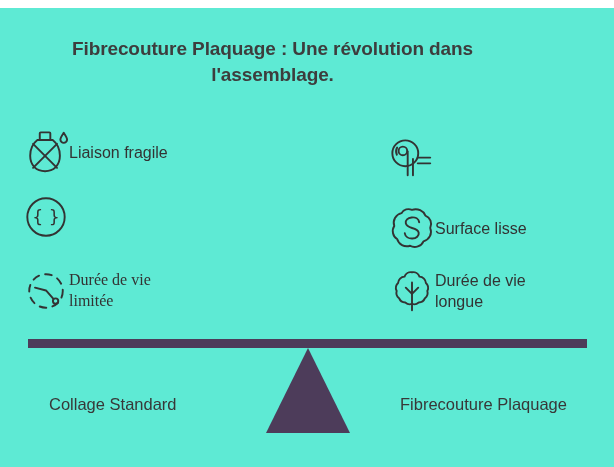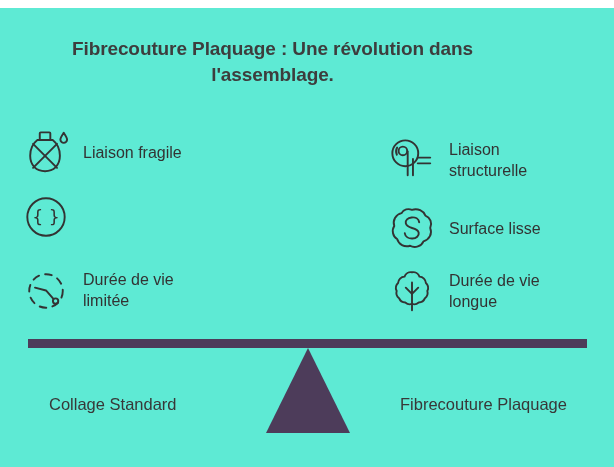--- a/index.html
+++ b/index.html
@@ -17,21 +17,20 @@
     text-align:center;
     font-size:19px;line-height:26px;
     font-weight:bold;
     color:#3d3d3d;
     letter-spacing:-0.1px;
   }
   .feature-row{
     position:absolute;
     display:flex;
     align-items:center;
-    gap:14px;
   }
   .feature-icon{
     width:46px;height:46px;
     flex:0 0 46px;
   }
   .feature-icon svg{width:46px;height:46px;display:block;}
   .feature-label{
     font-size:16px;line-height:21px;
     color:#333333;
     max-width:128px;
@@ -82,21 +81,21 @@
 
   <div class="feature-row" style="left:23px;top:186px;">
     <span class="feature-icon">
       <svg viewBox="0 0 48 48">
         <circle class="ic" cx="24" cy="24" r="19.5"></circle>
         <text x="24" y="30.5" text-anchor="middle" font-size="18" font-family="DejaVu Sans, sans-serif" fill="#333" stroke="none">{ }</text>
       </svg>
     </span>
   </div>
 
-  <div class="feature-row" style="left:23px;top:259px;">
+  <div class="feature-row" style="left:23px;top:259px;font-family:Liberation Serif, serif;">
     <span class="feature-icon">
       <svg viewBox="0 0 48 48">
         <circle class="ic" cx="24" cy="25" r="17.5" stroke-dasharray="7 6.5"></circle>
         <path class="ic" d="M12.5 21.5 L24 24.5 L31.5 33"></path>
         <circle class="ic" cx="34" cy="35.5" r="2.8"></circle>
       </svg>
     </span>
     <span class="feature-label">Durée de vie limitée</span>
   </div>
 
@@ -105,21 +104,20 @@
       <svg viewBox="0 0 48 48">
         <circle class="ic" cx="17" cy="17" r="13.5"></circle>
         <circle class="ic" cx="14.5" cy="14.5" r="4.5"></circle>
         <path class="ic" d="M8.5 11 A8 8 0 0 0 8.2 18.5"></path>
         <path class="ic" d="M19.5 15 V40"></path>
         <path class="ic" d="M25 23 V40"></path>
         <path class="ic" d="M30 21.5 H43"></path>
         <path class="ic" d="M30 27.5 H43"></path>
       </svg>
     </span>
-    <span class="feature-label">Liaison structurelle</span>
   </div>
 
   <div class="feature-row" style="left:389px;top:197px;">
     <span class="feature-icon">
       <svg viewBox="0 0 48 48">
         <path class="ic" d="M24 5 C30 3 36 6 38 11 C43 13 45.5 19 43 24 C45.5 30 42 36 36 38 C34 43 27 45.5 22 42.5 C16 44.5 10 41 8.5 35.5 C4 33 2.5 26.5 5.5 22 C3.5 16 7 10 13 8.5 C15.5 4.5 20 3.5 24 5 Z"></path>
         <path class="ic" d="M31.5 18 C31 14.5 27.5 12.5 23.5 13 C19.5 13.5 17 16 17.5 19 C18 22 21 23.2 24 24 C27 24.8 30.5 26 31 29 C31.5 32 28.5 34.8 24.5 35 C20.5 35.2 17 33 16.5 29.5"></path>
       </svg>
     </span>
     <span class="feature-label">Surface lisse</span>

